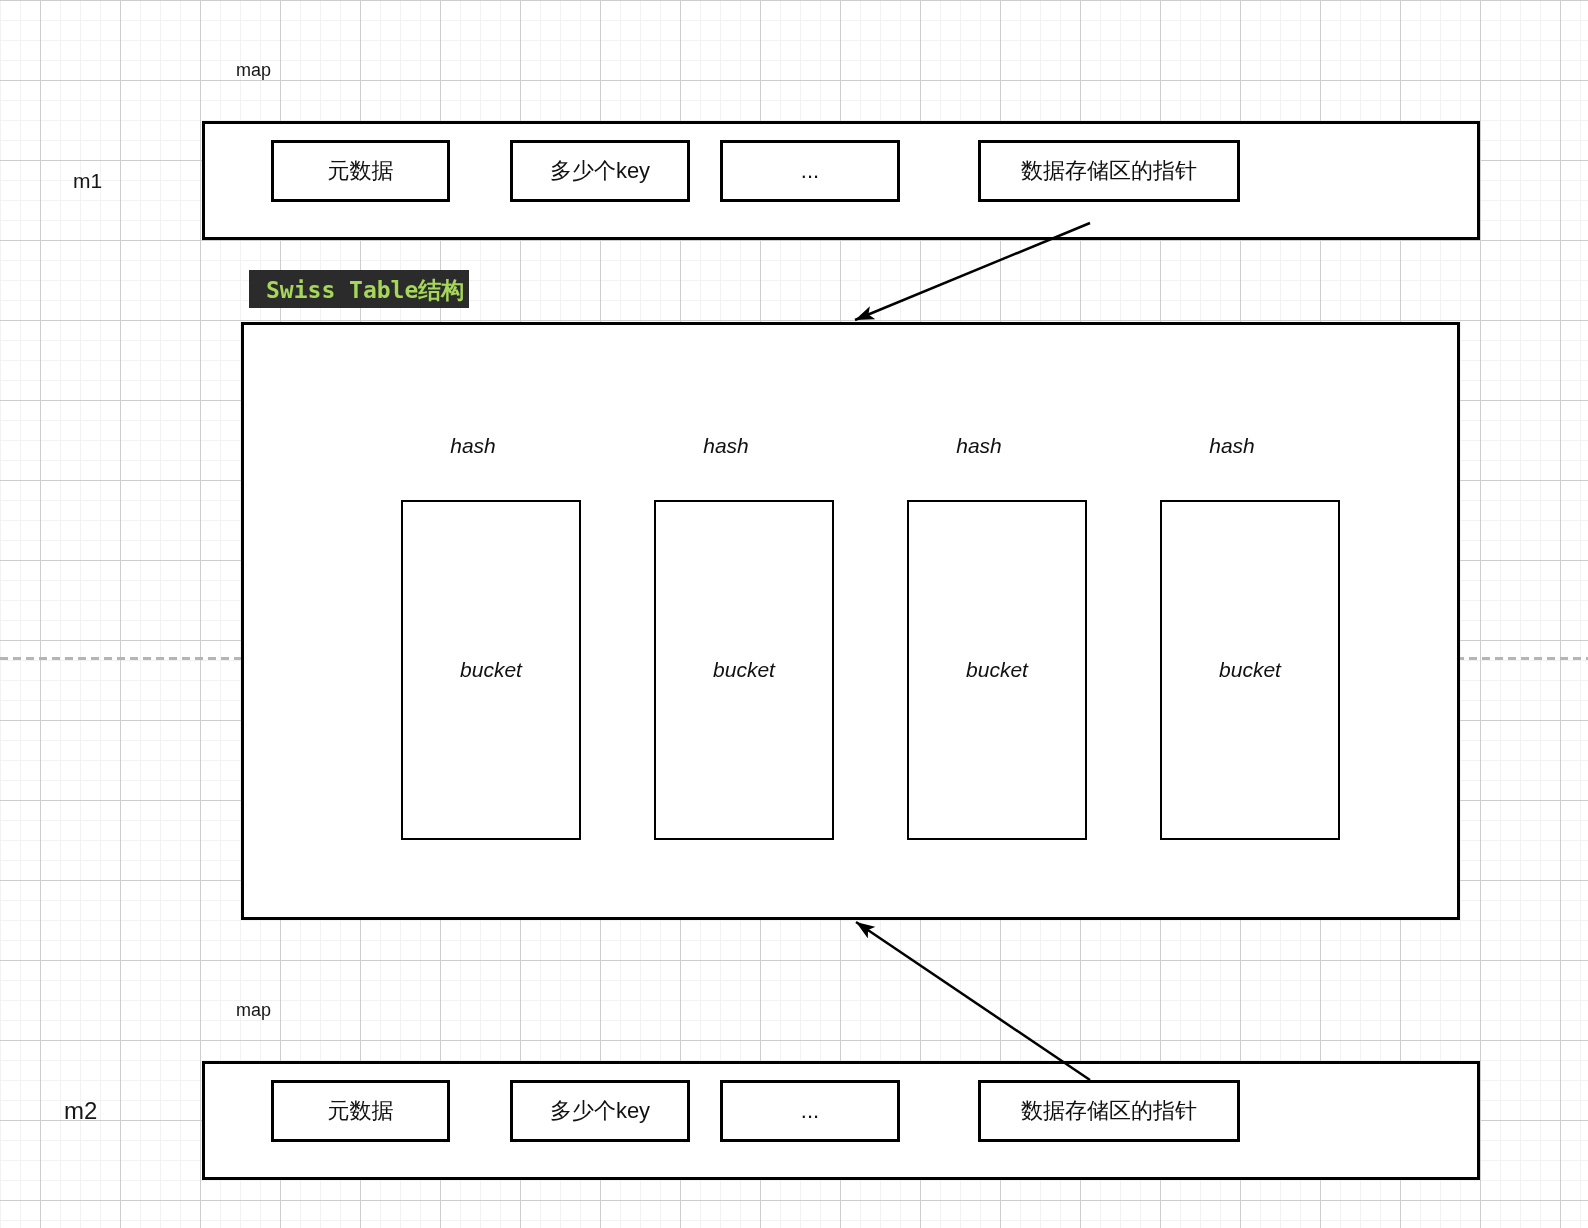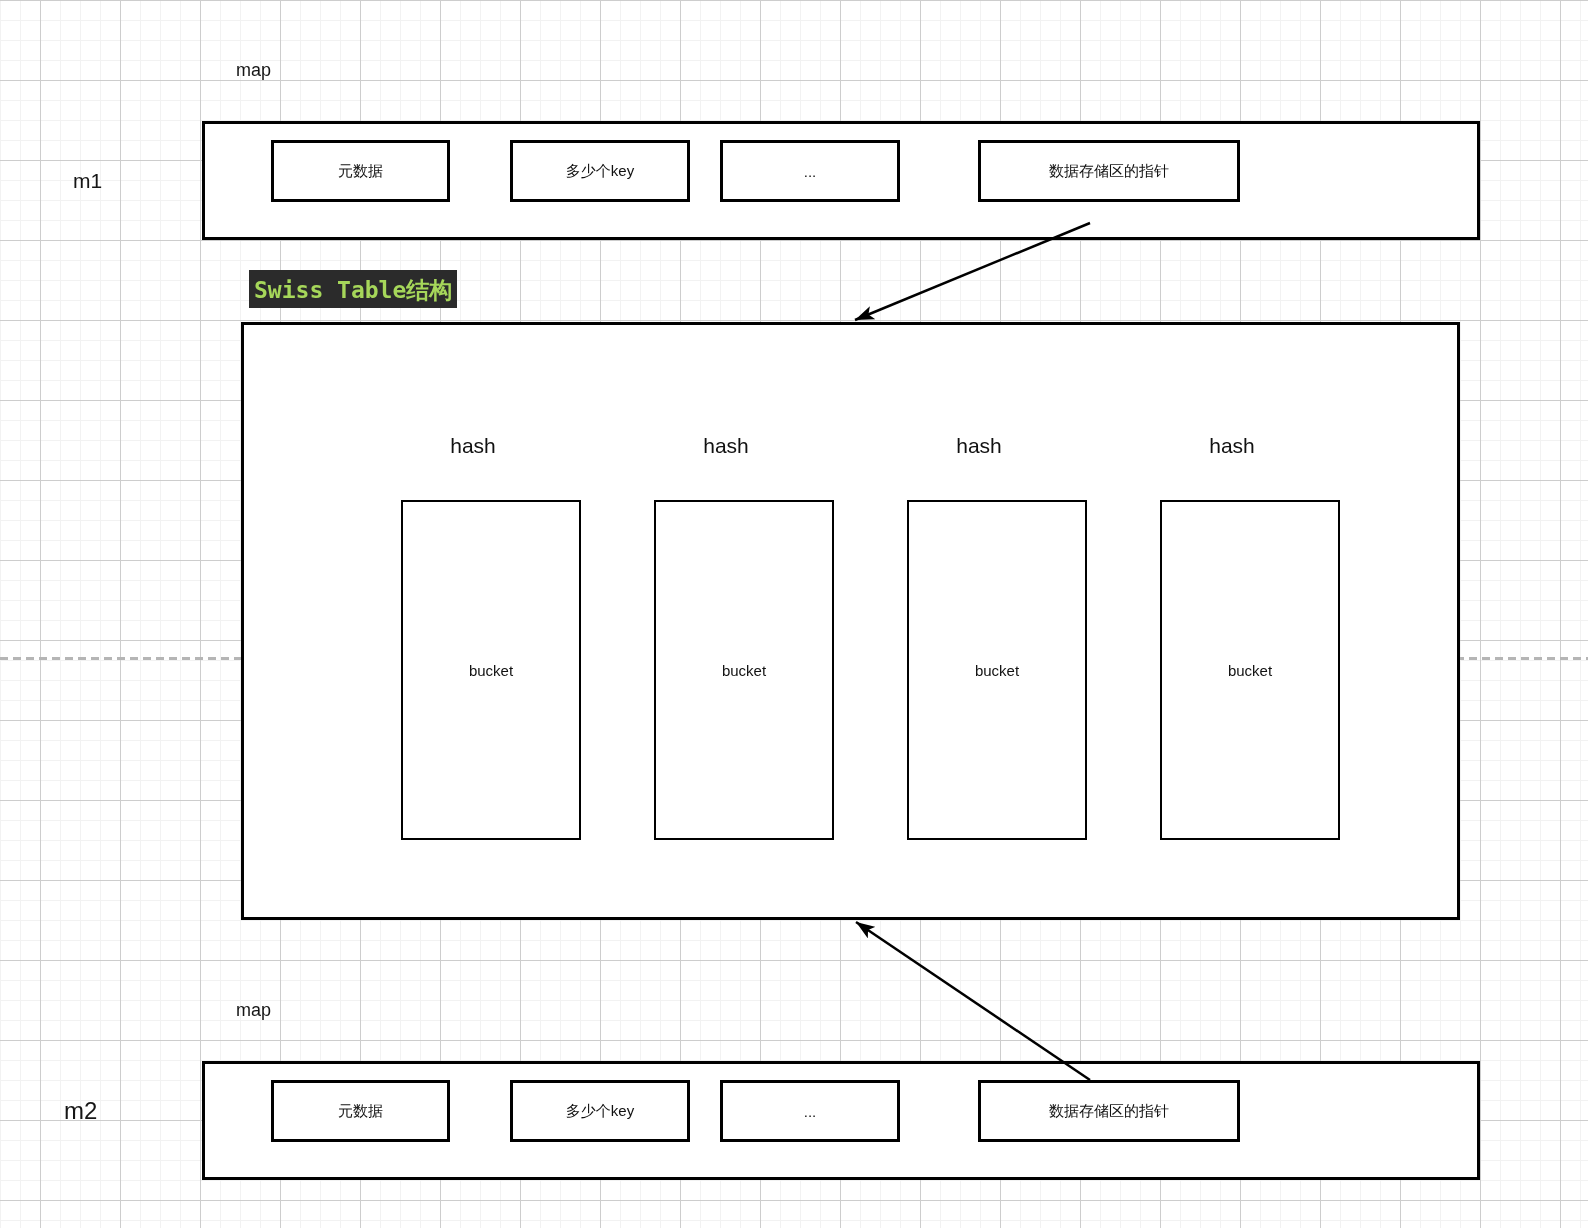--- a/index.html
+++ b/index.html
@@ -52,50 +52,51 @@
   }
   .map-box.top    { top: 121px; }
   .map-box.bottom { top: 1061px; }
 
   .field {
     position: absolute;
     top: 16px; height: 62px;
     border: 3px solid #000;
     background: #fff;
     display: flex; align-items: center; justify-content: center;
-    font-size: 15px;
+    font-size: 22px;
     white-space: nowrap;
   }
   .field.f1 { left: 66px;  width: 179px; }
   .field.f2 { left: 295px; width: 180px; margin-left: 10px; }
   .field.f3 { left: 515px; width: 180px; }
   .field.f4 { left: 773px; width: 262px; }
 
   .swiss-title {
     position: absolute;
     left: 249px; top: 270px;
     height: 38px;
-    padding: 2px 5px 0 5px;
+    padding: 2px 5px 0 17px;
     display: flex; align-items: center;
     background: #2b2b2b;
     color: #a6d75a;
     font-family: "DejaVu Sans Mono", "Liberation Mono", monospace;
     font-weight: bold;
     font-size: 23px;
     white-space: nowrap;
     z-index: 4;
   }
 
   .swiss-box {
     position: absolute;
     left: 241px; top: 322px;
     width: 1219px; height: 598px;
     border: 3px solid #000;
     background: #fff;
     z-index: 2;
+    font-style: italic;
   }
 
   .hash-label {
     position: absolute;
     top: 109px;
     width: 120px;
     text-align: center;
     font-size: 21px;
   }
   .hash-label.h1 { left: 169px; }
@@ -103,21 +104,21 @@
   .hash-label.h3 { left: 675px; }
   .hash-label.h4 { left: 928px; }
 
   .bucket {
     position: absolute;
     top: 175px;
     width: 180px; height: 340px;
     border: 2px solid #000;
     background: #fff;
     display: flex; align-items: center; justify-content: center;
-    font-size: 15px;
+    font-size: 21px;
   }
   .bucket.b1 { left: 157px; }
   .bucket.b2 { left: 410px; }
   .bucket.b3 { left: 663px; }
   .bucket.b4 { left: 916px; }
 
   svg.arrow-layer {
     position: absolute;
     left: 0; top: 0;
     width: 1588px; height: 1228px;

